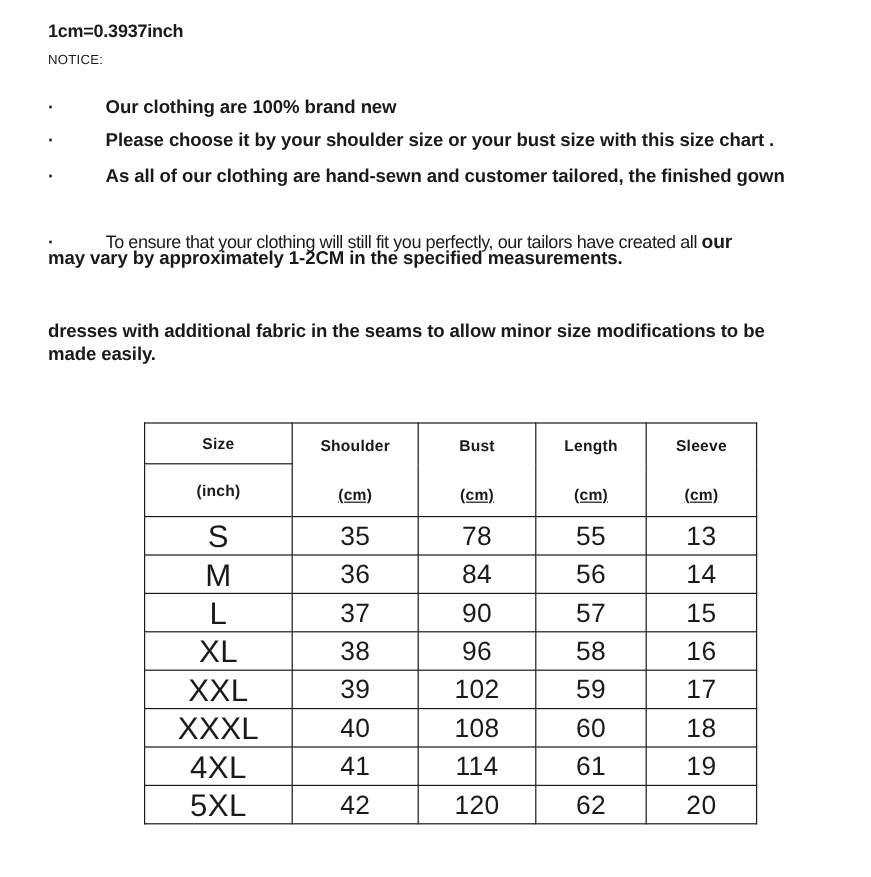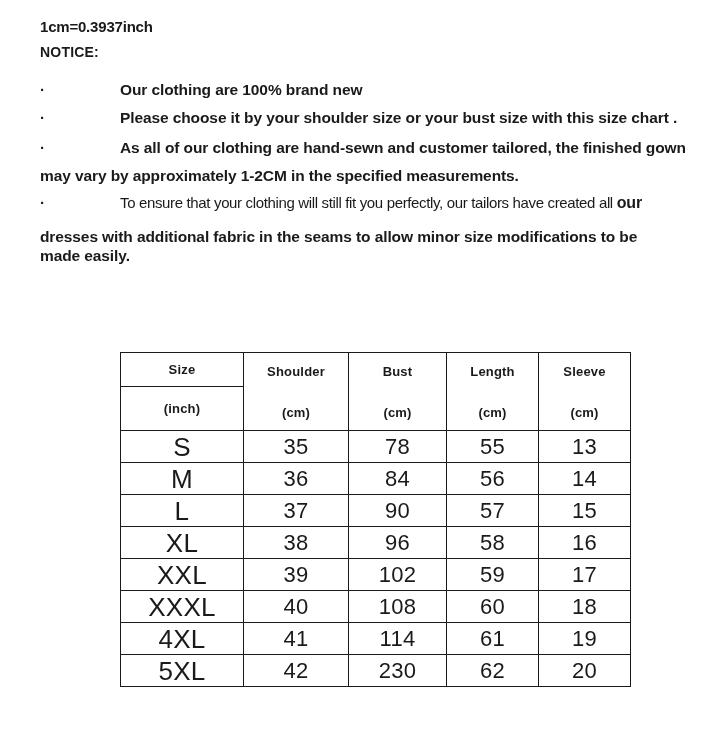--- a/index.html
+++ b/index.html
@@ -31,22 +31,22 @@
     font-size: 15px;
     font-weight: bold;
     letter-spacing: -0.2px;
     white-space: nowrap;
   }
 
   .notice-title {
     position: absolute;
     left: 40px;
     top: 44px;
-    font-size: 14px;
-    font-weight: bold;
+    font-size: 11px;
+    font-weight: normal;
     letter-spacing: 0.2px;
     white-space: nowrap;
   }
 
   .bullet-row {
     position: absolute;
     left: 0;
     width: 726px;
   }
   .bullet-dot {
@@ -59,30 +59,30 @@
   }
   .bullet-text {
     position: absolute;
     left: 88px;
     top: 0;
     width: 600px;
     font-size: 15.5px;
     font-weight: bold;
     line-height: 1;
     letter-spacing: -0.1px;
-    margin-left: 32px;
   }
   .cont-line {
     position: absolute;
     left: 40px;
     width: 660px;
     font-size: 15.5px;
     font-weight: bold;
     line-height: 1;
     letter-spacing: -0.1px;
+    margin-top: 40px;
   }
 
   
   #bullet-1 { top: 82px; }
   
   #bullet-2 { top: 110px; }
   
   #bullet-3 { top: 140px; }
   #bullet-3-cont { top: 168px; }
   
@@ -124,21 +124,21 @@
   .col-slv    { width: 92px; }
 
   .hdr-cell {
     height: 76px;
     font-size: 13px;
     font-weight: bold;
     letter-spacing: 0.2px;
     line-height: 1;
   }
   .hdr-cell .hdr-l1 { display: block; margin-bottom: 28px; }
-  .hdr-cell .hdr-l2 { display: block; }
+  .hdr-cell .hdr-l2 { display: block; text-decoration: underline; }
 
   .hdr-size-top {
     height: 33px;
     font-size: 13px;
     font-weight: bold;
     letter-spacing: 0.2px;
   }
   .hdr-size-bot {
     height: 43px;
     font-size: 13px;
@@ -267,18 +267,18 @@
     <tr>
       <td class="data-cell size-label">4XL</td>
       <td class="data-cell">41</td>
       <td class="data-cell">114</td>
       <td class="data-cell">61</td>
       <td class="data-cell">19</td>
     </tr>
     <tr>
       <td class="data-cell size-label">5XL</td>
       <td class="data-cell">42</td>
-      <td class="data-cell">230</td>
+      <td class="data-cell">120</td>
       <td class="data-cell">62</td>
       <td class="data-cell">20</td>
     </tr>
   </tbody>
 </table>
 
 </body></html>

